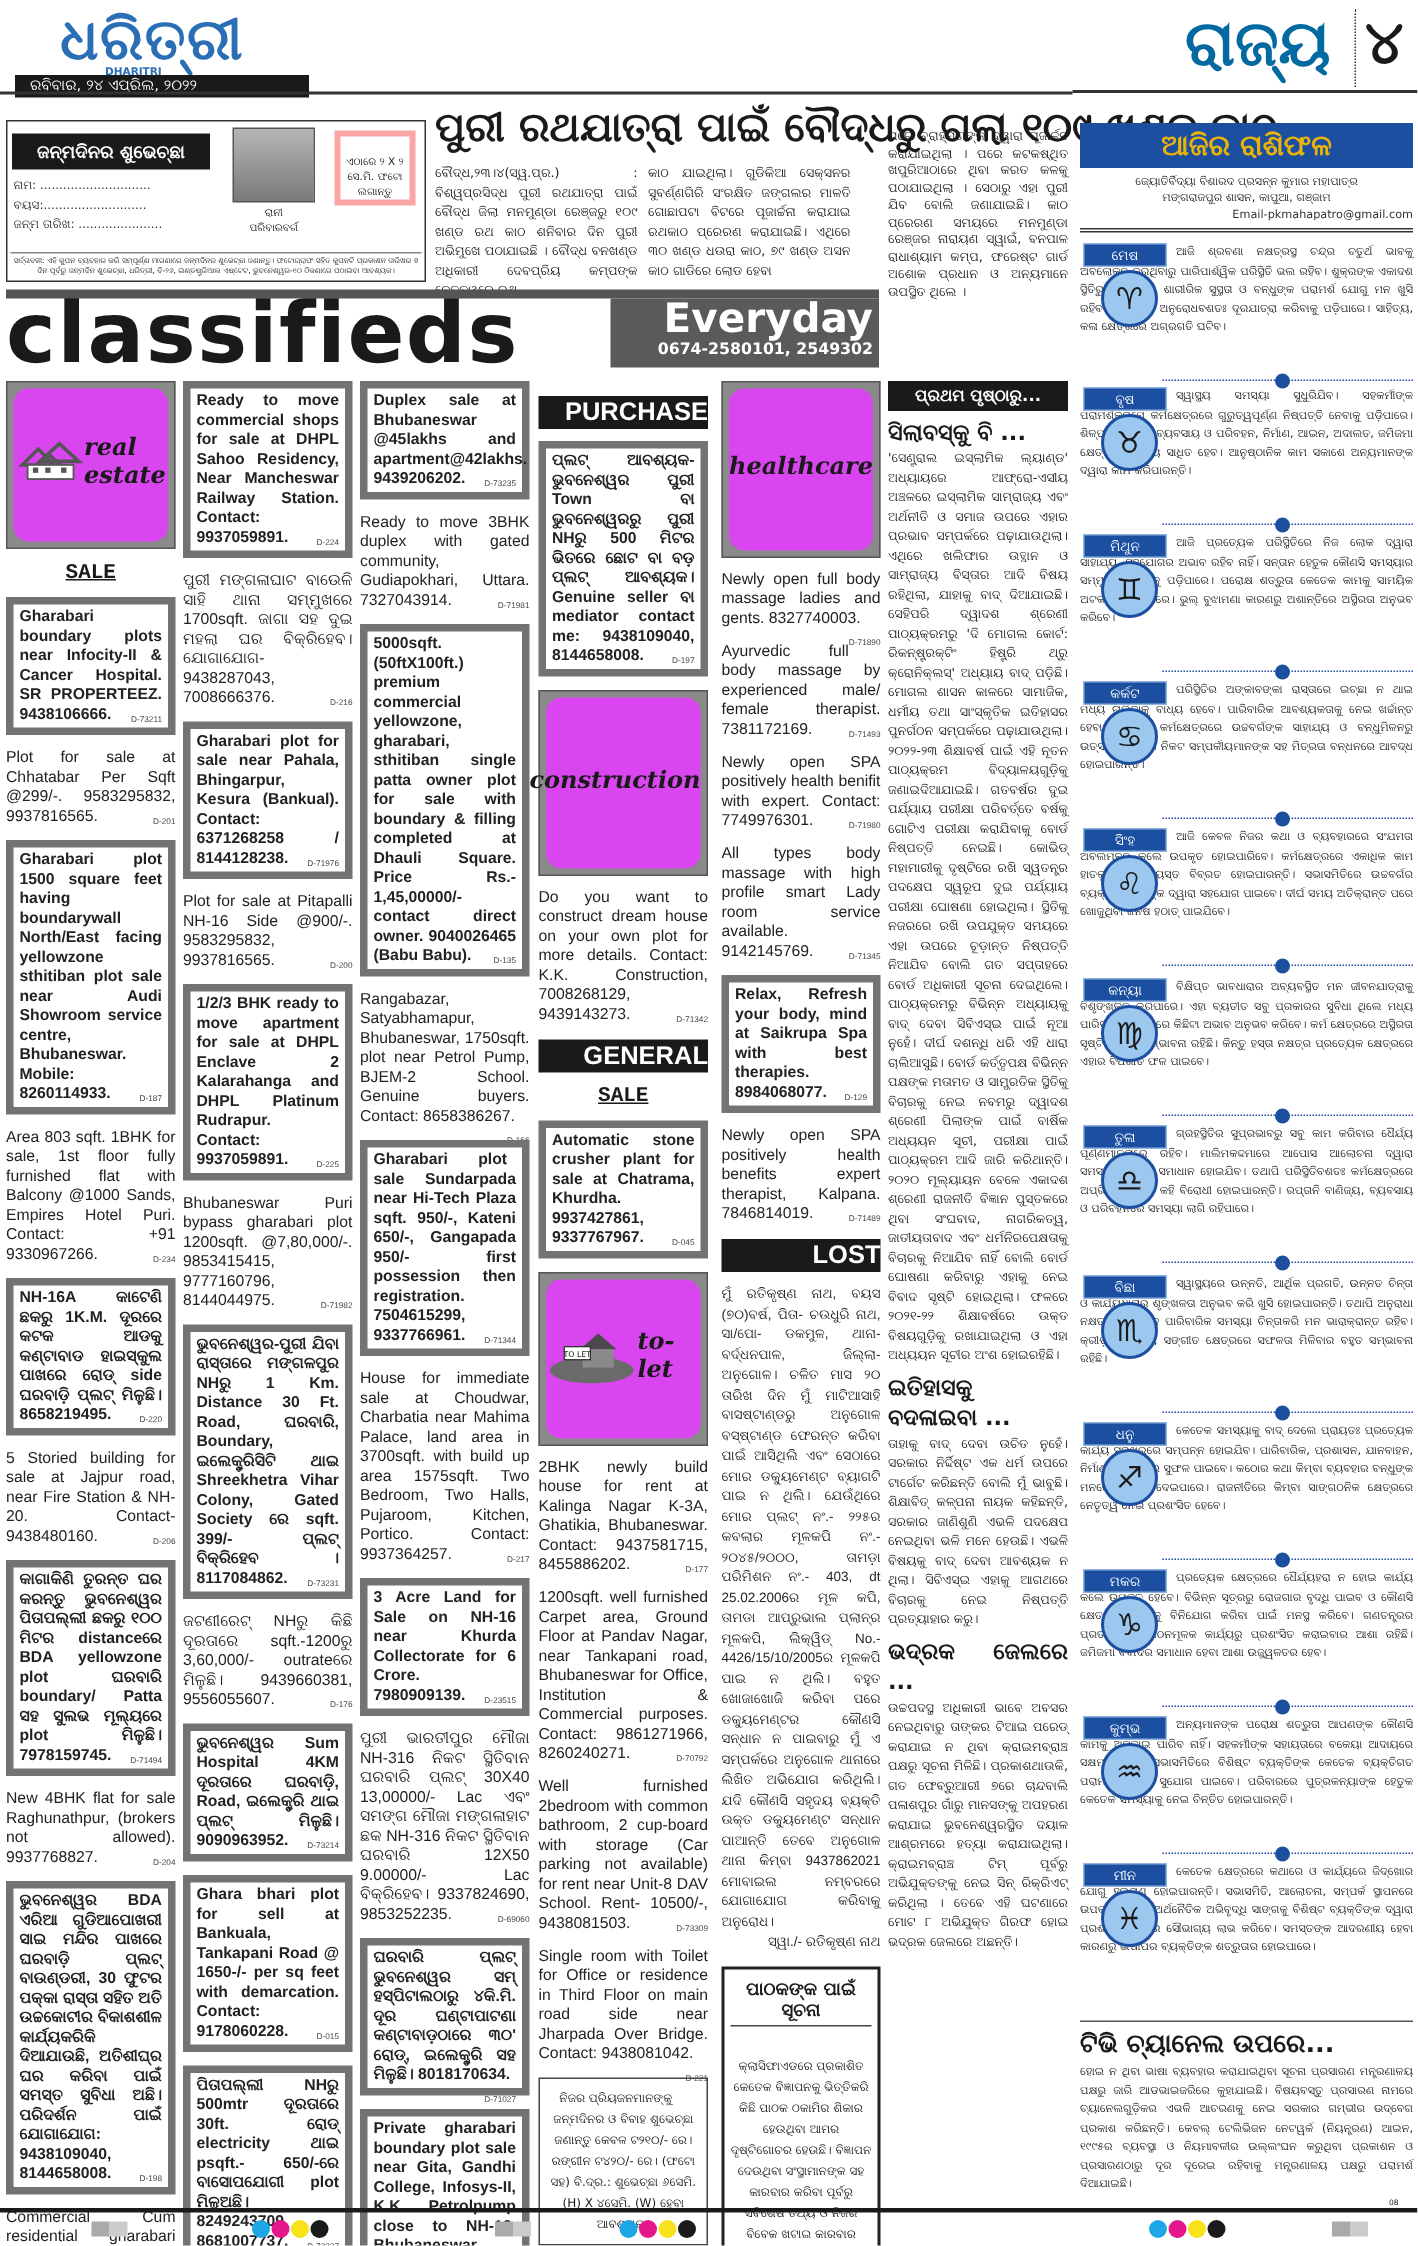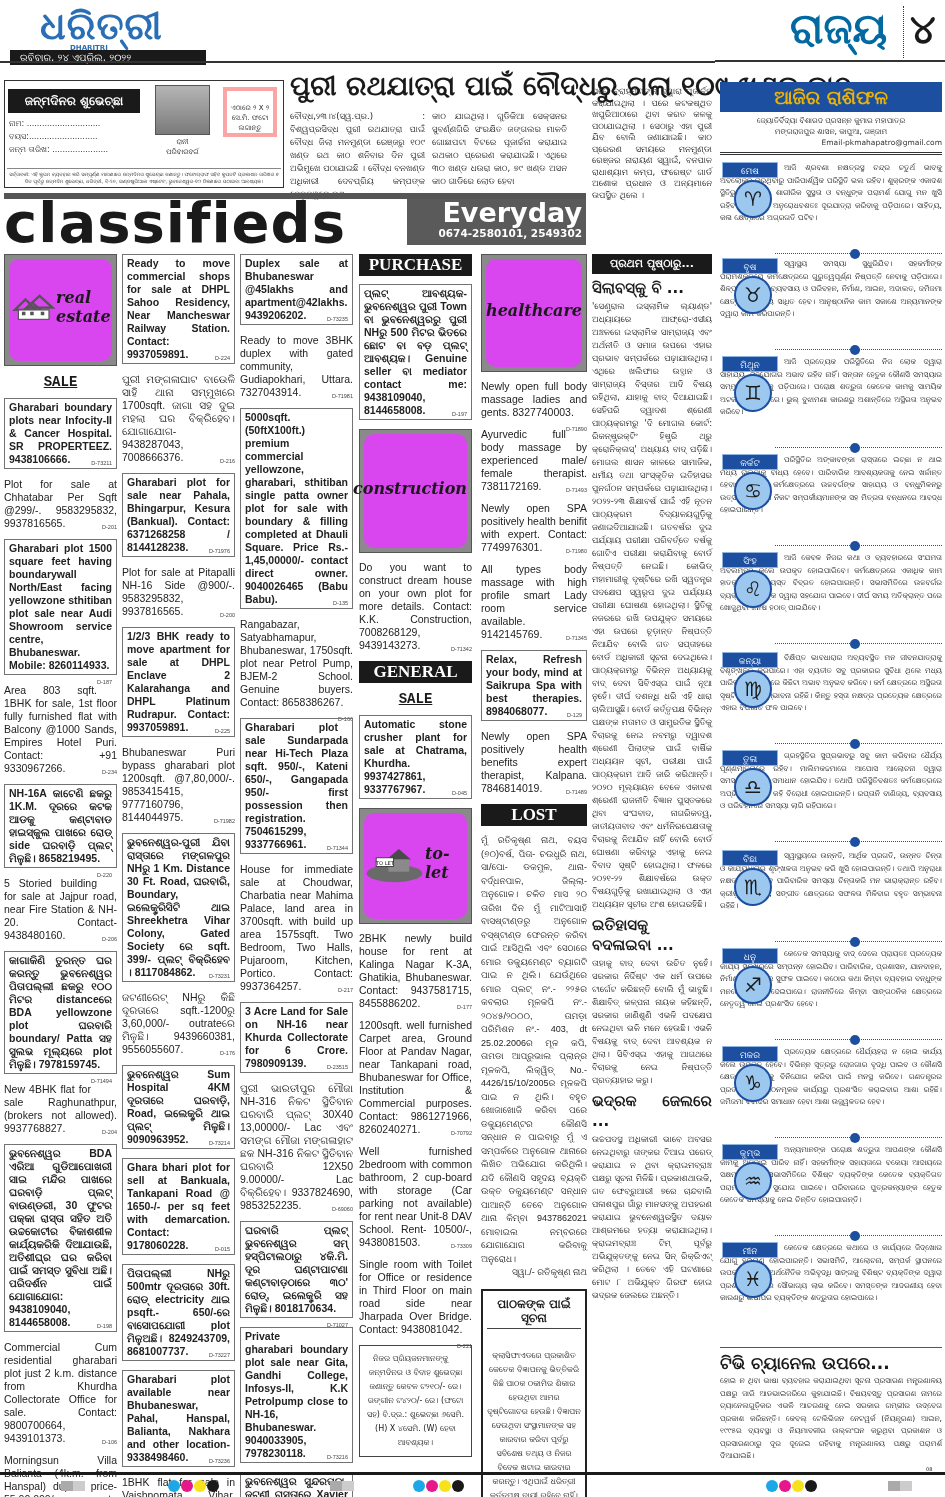--- a/index.html
+++ b/index.html
@@ -34,26 +34,26 @@
   
   .cls-bar { left: 4px; top: 193px; width: 582px; height: 6px; background: #555; }
   .cls-word { left: 4px; top: 195px; font-size: 56px; font-weight: 900; line-height: 56px; letter-spacing: 1px; font-family: "DejaVu Sans", sans-serif; color: #1a1a1a; }
   .cls-every { left: 407px; top: 199px; width: 179px; height: 46px; background: #5a5a5a; color: #fff; }
   .cls-every .w { font-size: 27px; font-weight: 900; line-height: 28px; text-align: right; padding-right: 4px; }
   .cls-every .p { font-size: 10.5px; font-weight: bold; text-align: right; padding-right: 4px; }
 
   
   .col { position: absolute; top: 254px; width: 113px; }
   .ad { font-family: "Liberation Sans", sans-serif; font-size: 10.5px; line-height: 13px; text-align: justify; margin-bottom: 9px; color: #222; position: relative; }
-  .ad.boxed { border: 1px solid #737373; padding: 2px 4px; font-weight: bold; }
+  .ad.boxed { border: 5px solid #737373; padding: 2px 4px; font-weight: bold; }
   .ad .code { font-size: 5.5px; font-weight: normal; color: #444; float: right; margin-top: 4px; }
   .img-card { border: 1px solid #555; background: #8a8a8a; padding: 4px; margin-bottom: 8px; }
   .img-card .inner { background: #d946ef; border-radius: 10px; height: 100%; display: flex; flex-direction: row; align-items: center; justify-content: flex-end; padding-bottom: 6px; }
   .img-card .lbl { font-family: "DejaVu Serif", serif; font-style: italic; font-weight: bold; font-size: 16px; }
-  .sec-label { background: #1a1a1a; color: #fff; font-family: Liberation Serif, serif; font-weight: bold; font-size: 17px; text-align: center; line-height: 22px; margin-bottom: 8px; }
+  .sec-label { background: #1a1a1a; color: #fff; font-family: Liberation Sans, sans-serif; font-weight: bold; font-size: 17px; text-align: right; line-height: 22px; margin-bottom: 8px; margin-top: 10px; }
   .sub-label { text-align: center; font-family: Liberation Mono, monospace; font-weight: bold; font-size: 14px; text-decoration: underline; margin-bottom: 8px; }
   .notice { border: 1px solid #444; padding: 6px 4px; font-size: 8px; text-align: center; line-height: 14px; }
   .notice.thick { border: 2px solid #222; }
   .notice .nt { font-size: 12px; font-weight: bold; border-bottom: 1px solid #444; padding-bottom: 3px; margin-bottom: 20px; }
 
   
   .cont { left: 592px; top: 254px; width: 120px; font-size: 8.5px; line-height: 13px; text-align: justify; }
   .cont-label { background: #1a1a1a; color: #fff; font-weight: bold; font-size: 11px; line-height: 20px; text-align: center; margin-bottom: 4px; }
   .cont-h { font-size: 15px; font-weight: bold; line-height: 20px; margin: 4px 0 2px 0; }
 

